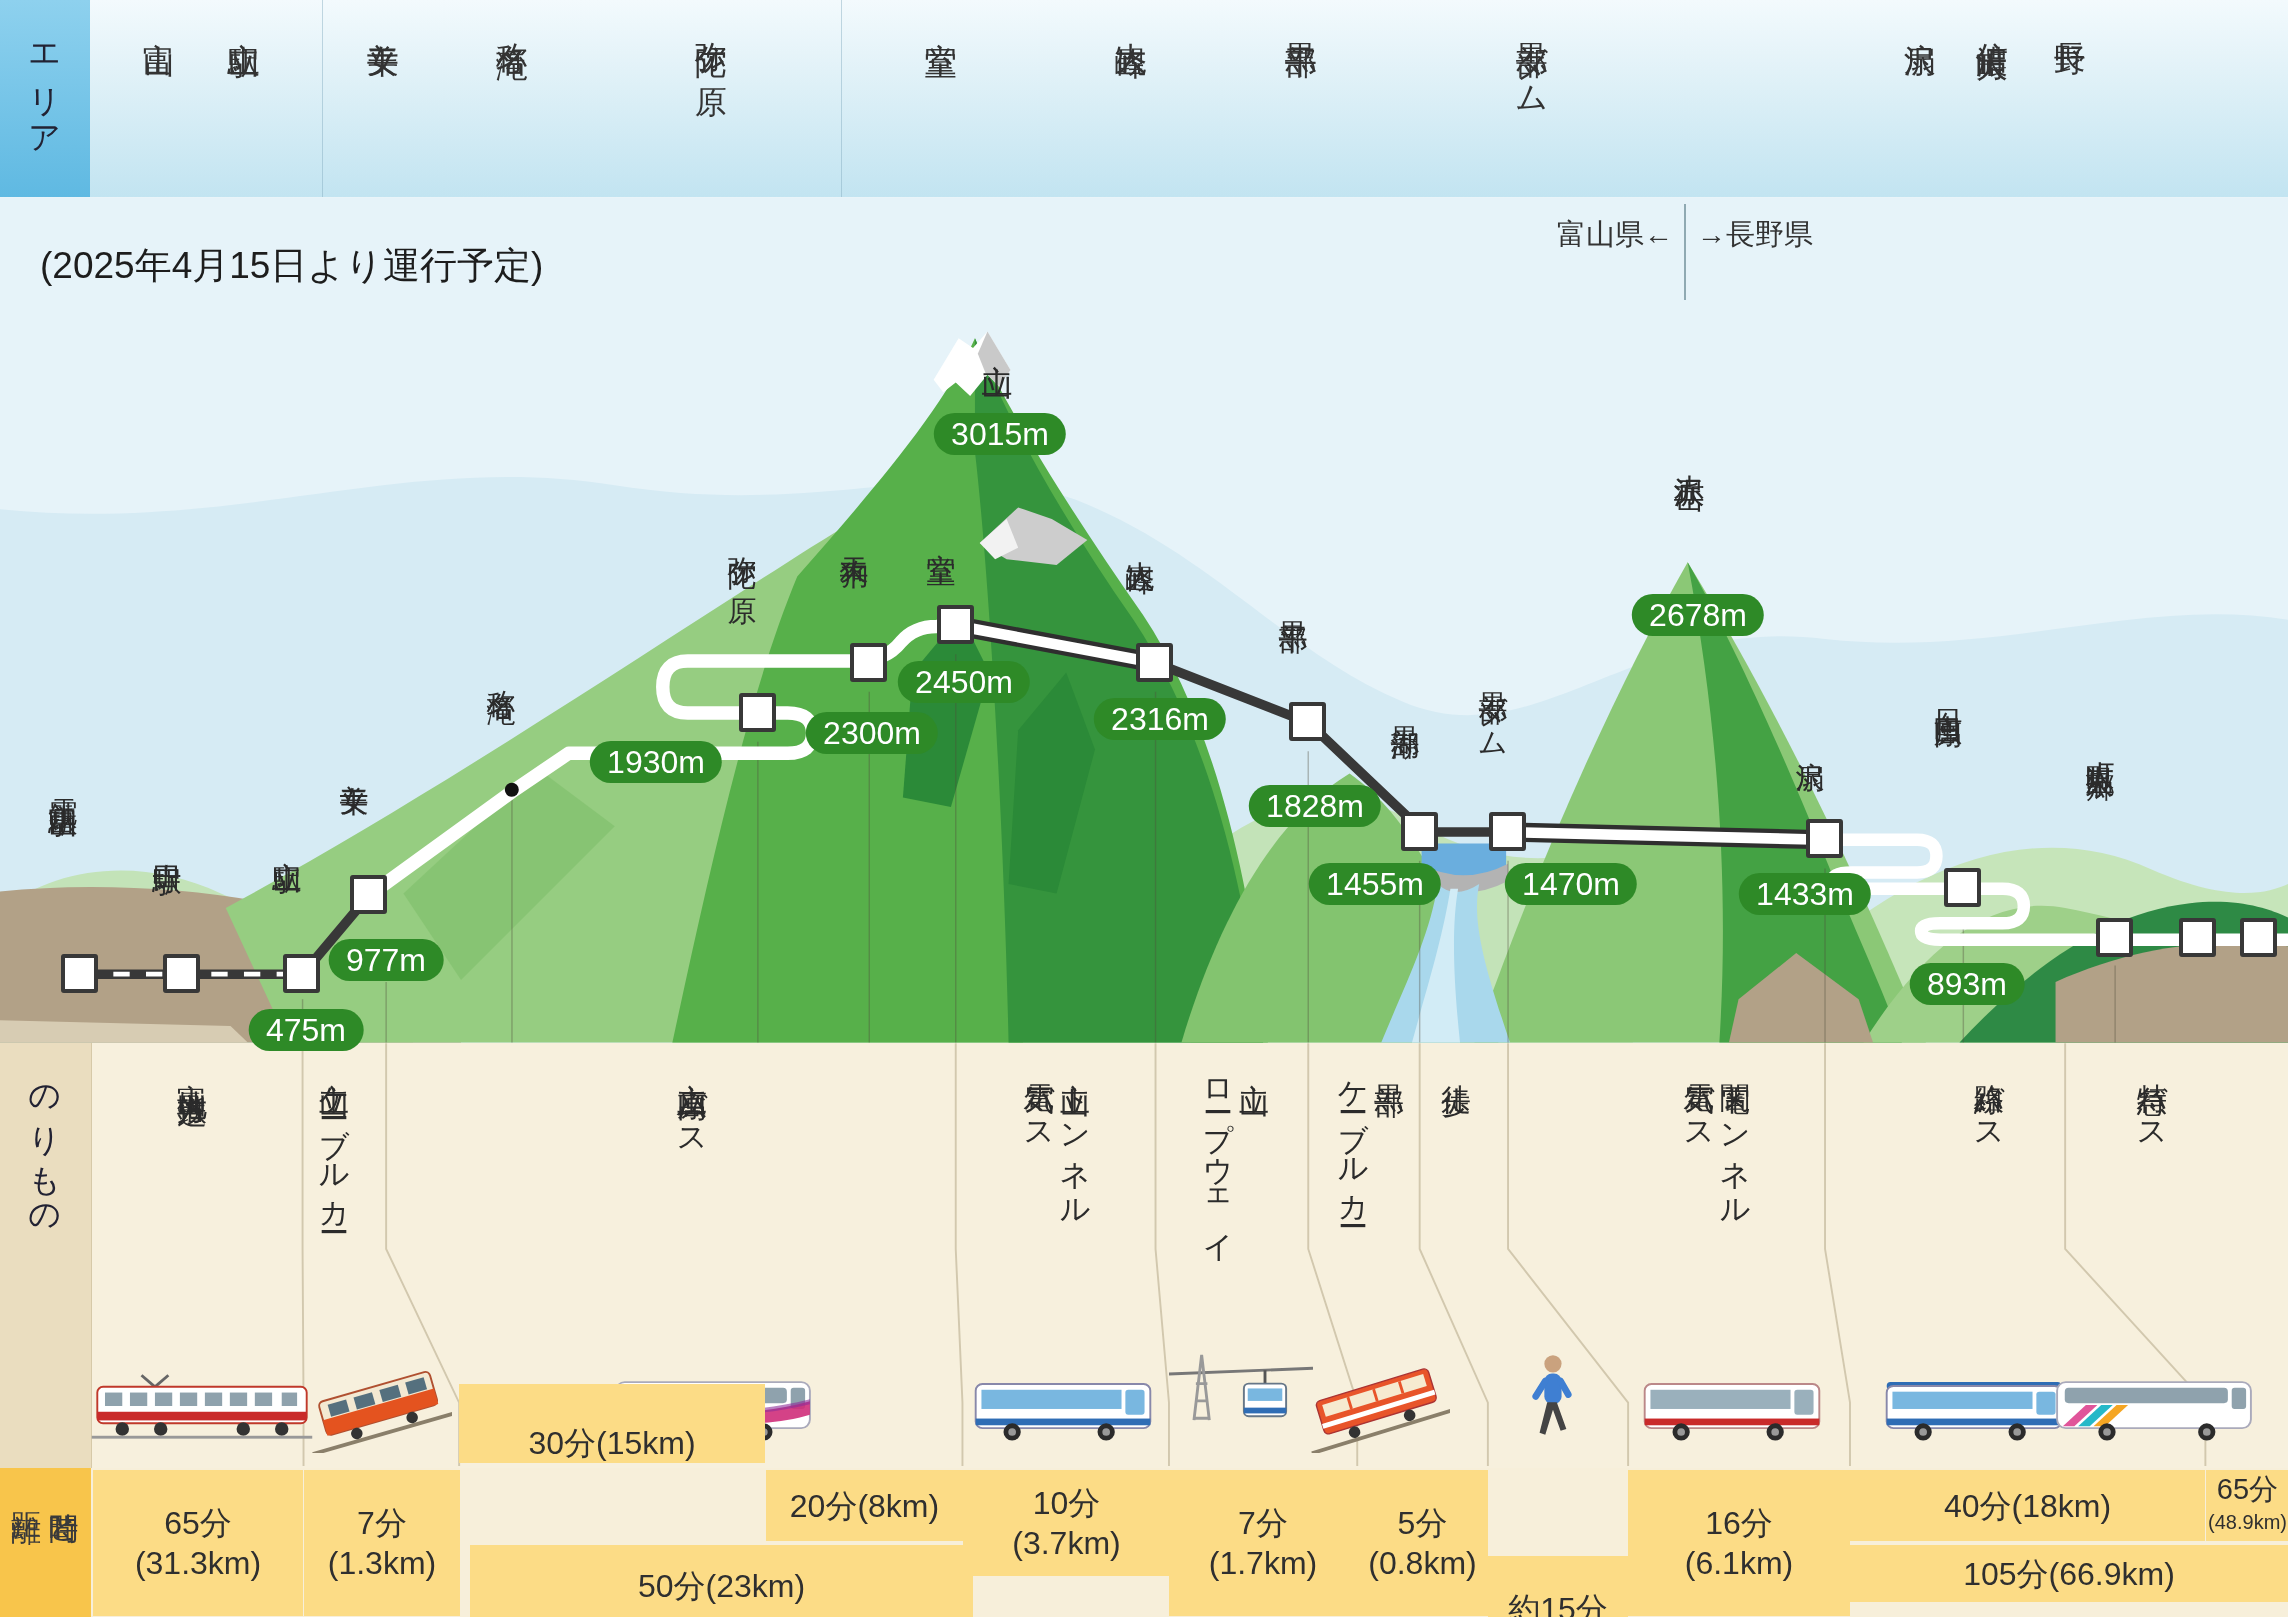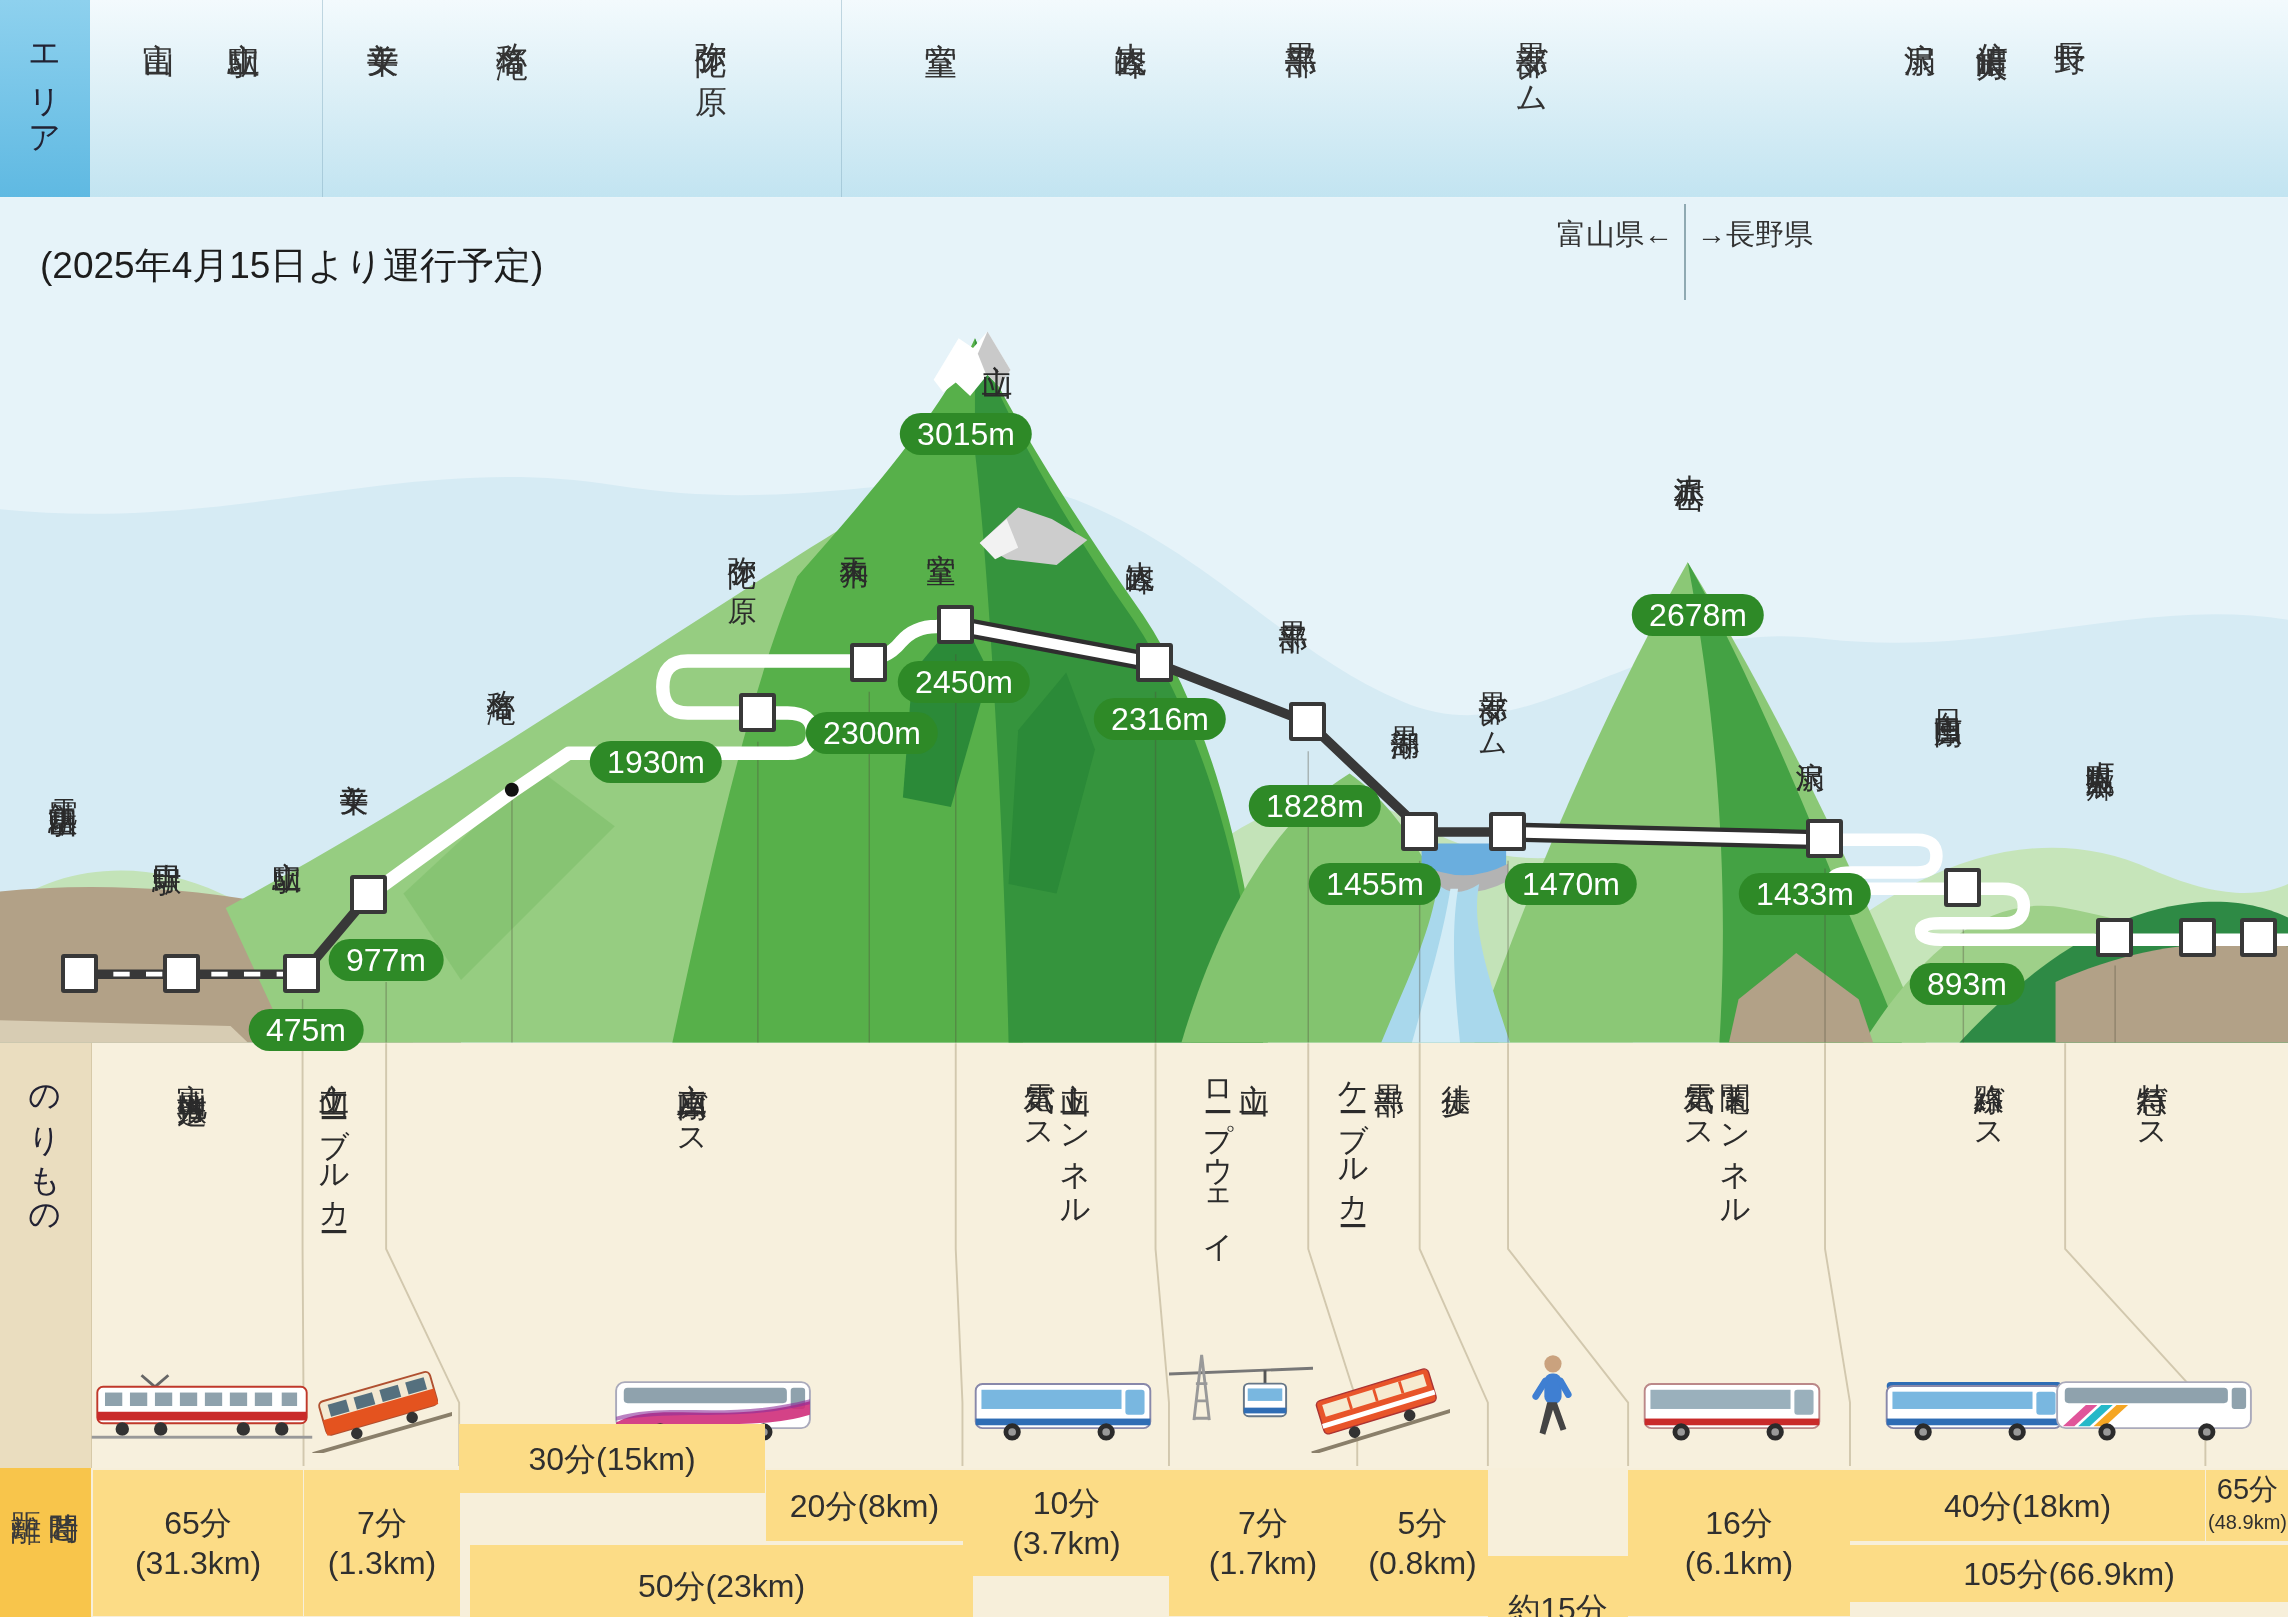--- a/index.html
+++ b/index.html
@@ -183,21 +183,21 @@
 
   <div id="title">
     <div>(2025年4月15日より運行予定)</div>
   </div>
   <div class="pref" style="left:1479px;width:194px;text-align:right">富山県←</div>
   <div class="pref" style="left:1697px">→長野県</div>
   <div id="pref-divider"></div>
 
   <div id="gen">
       <div class="peak-label vt" style="left: 997px; top: 340px;">立山</div>
-      <div class="badge" style="left: 966px; top: 434px;">3015m</div>
+      <div class="badge" style="left: 1000px; top: 434px;">3015m</div>
       <div class="peak-label vt" style="left: 1689px; top: 450px;">赤沢岳</div>
       <div class="badge" style="left: 1698px; top: 615px;">2678m</div>
       <div class="st-label vt" style="left: 501px; top: 667px;">称名滝</div>
       <div class="dot" style="left: 512px; top: 790px;"></div>
       <div class="st-label vt" style="left: 63px; top: 776px;">電鉄富山駅</div>
       <div class="square" style="left: 61px; top: 954px;"></div>
       <div class="st-label vt" style="left: 167px; top: 840px;">寺田駅</div>
       <div class="square" style="left: 163px; top: 954px;"></div>
       <div class="st-label vt" style="left: 287px; top: 838px;">立山駅</div>
       <div class="square" style="left: 283px; top: 954px;"></div>
@@ -387,21 +387,21 @@
       <div class="time-corner-label vt">時間と
 距離</div>
       <div class="tcell" style="left: 93px; top: 1470px; width: 210px; height: 146px;">
         <div>65分</div>
         <div class="dist">(31.3km)</div>
       </div>
       <div class="tcell" style="left: 304px; top: 1470px; width: 156px; height: 146px;">
         <div>7分</div>
         <div class="dist">(1.3km)</div>
       </div>
-      <div class="tcell" style="left: 459px; top: 1424px; width: 306px; height: 69px;">
+      <div class="tcell" style="left: 459px; top: 1384px; width: 306px; height: 79px; justify-content: flex-end;">
         <div>30分(15km)</div>
       </div>
       <div class="tcell" style="left: 766px; top: 1470px; width: 197px; height: 71px;">
         <div>20分(8km)</div>
       </div>
       <div class="tcell" style="left: 470px; top: 1545px; width: 503px; height: 82px;">
         <div>50分(23km)</div>
       </div>
       <div class="tcell" style="left: 963px; top: 1470px; width: 207px; height: 106px;">
         <div>10分</div>

